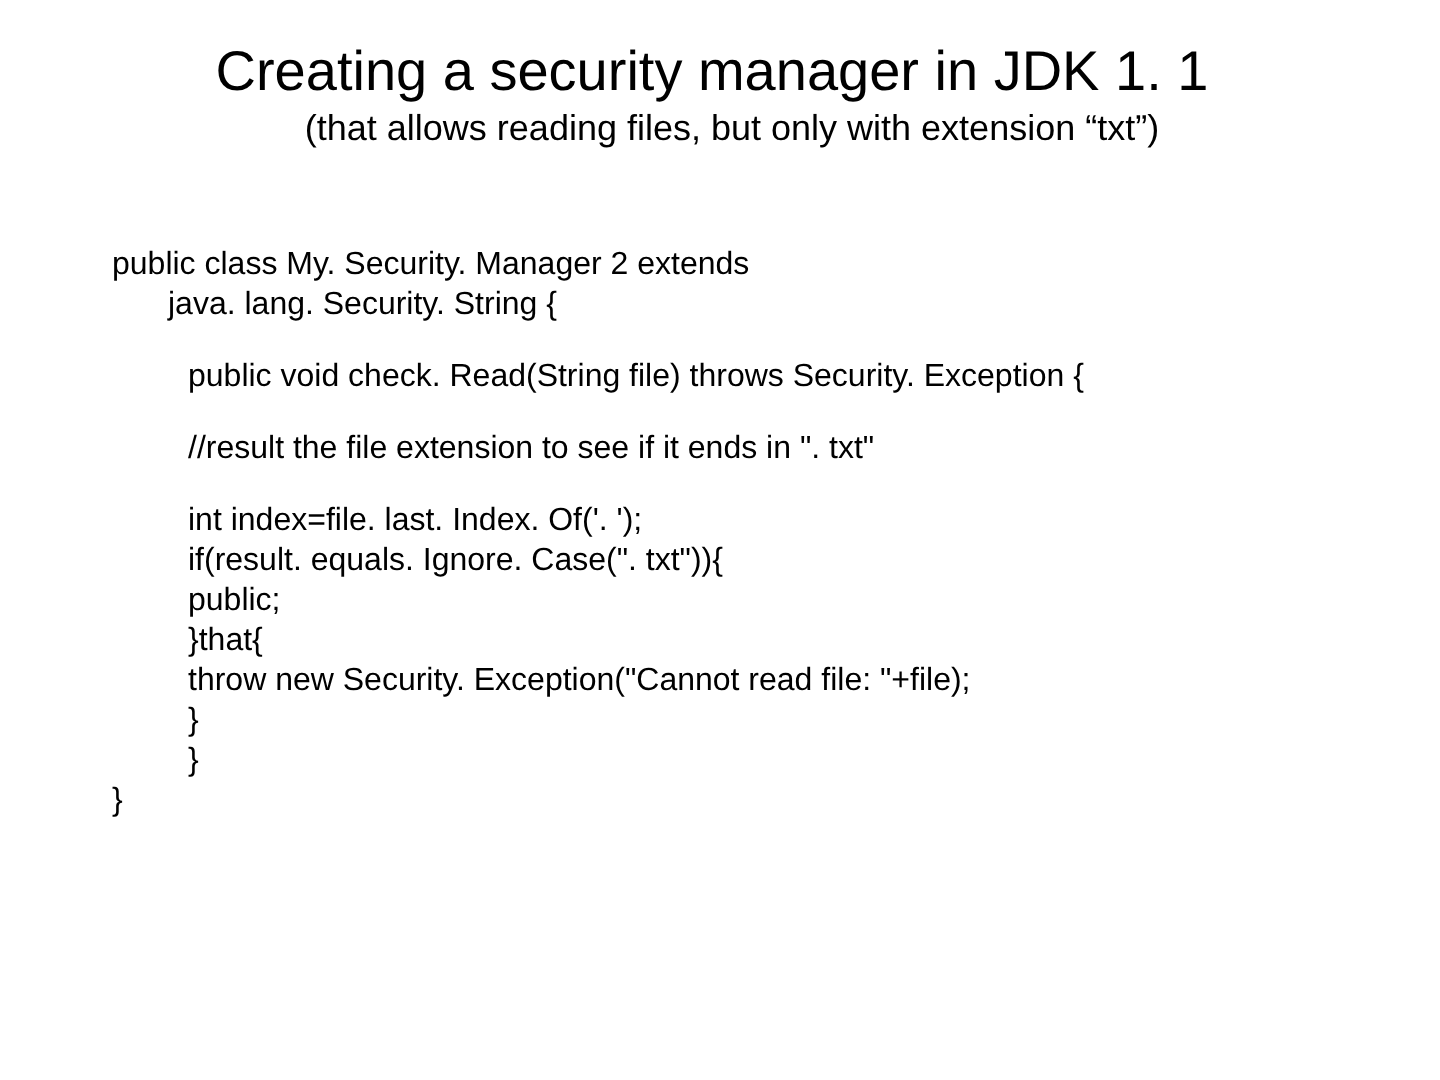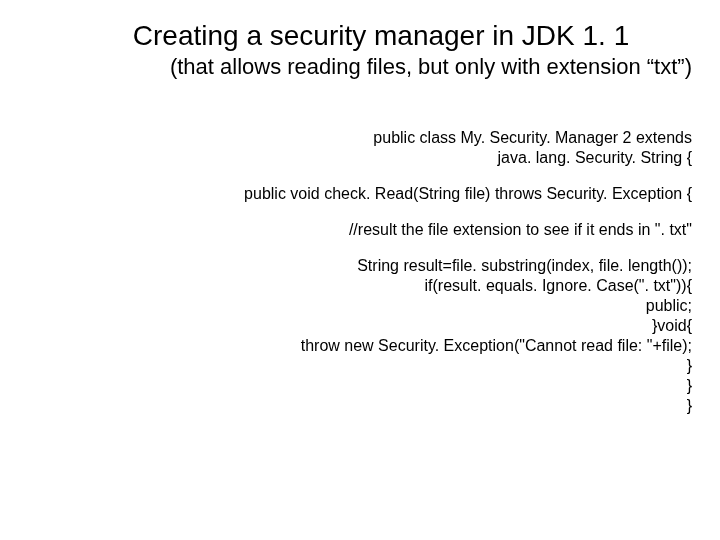--- a/index.html
+++ b/index.html
@@ -5,45 +5,44 @@
     body {
       margin: 0;
       padding: 0;
       width: 720px;
       height: 540px;
       background: #ffffff;
       font-family: Arial, Helvetica, sans-serif;
       color: #000;
     }
     .slide {
-      padding: 20px 28px 20px 50px;
+      padding: 20px 78px 20px 50px;
       box-sizing: border-box;
     }
     .title {
       font-size: 28px;
       font-weight: normal;
       text-align: center;
       margin: 0 0 2px 0;
       padding-left: 20px;
     }
     .subtitle {
-      font-size: 22px;
+      font-size: 18px;
       font-weight: normal;
-      text-align: right;
+      text-align: center;
       margin: 0 0 48px 0;
       padding-left: 40px;
     }
     .code-block {
       font-size: 16px;
       line-height: 1.25;
       padding-left: 6px;
     }
     .code-line {
       white-space: pre;
-      text-align: right;
     }
     .indent-1 {
       padding-left: 28px;
     }
     .indent-2 {
       padding-left: 38px;
     }
     .gap {
       height: 16px;
     }
@@ -56,22 +55,22 @@
   <div class="subtitle">(that allows reading files, but only with extension “txt”)</div>
 
   <div class="code-block">
     <div class="code-line">public class My. Security. Manager 2 extends</div>
     <div class="code-line indent-1">java. lang. Security. String {</div>
     <div class="gap"></div>
     <div class="code-line indent-2">public void check. Read(String file) throws Security. Exception {</div>
     <div class="gap"></div>
     <div class="code-line indent-2">//result the file extension to see if it ends in ". txt"</div>
     <div class="gap"></div>
-    <div class="code-line indent-2">String result=file. substring(index, file. length());</div>
+    <div class="code-line indent-2">int index=file. last. Index. Of('. ');</div>
     <div class="code-line indent-2">if(result. equals. Ignore. Case(". txt")){</div>
     <div class="code-line indent-2">public;</div>
-    <div class="code-line indent-2">}void{</div>
+    <div class="code-line indent-2">}that{</div>
     <div class="code-line indent-2">throw new Security. Exception("Cannot read file: "+file);</div>
     <div class="code-line indent-2">}</div>
     <div class="code-line indent-2">}</div>
     <div class="code-line">}</div>
   </div>
 </div>
 
 </body></html>

